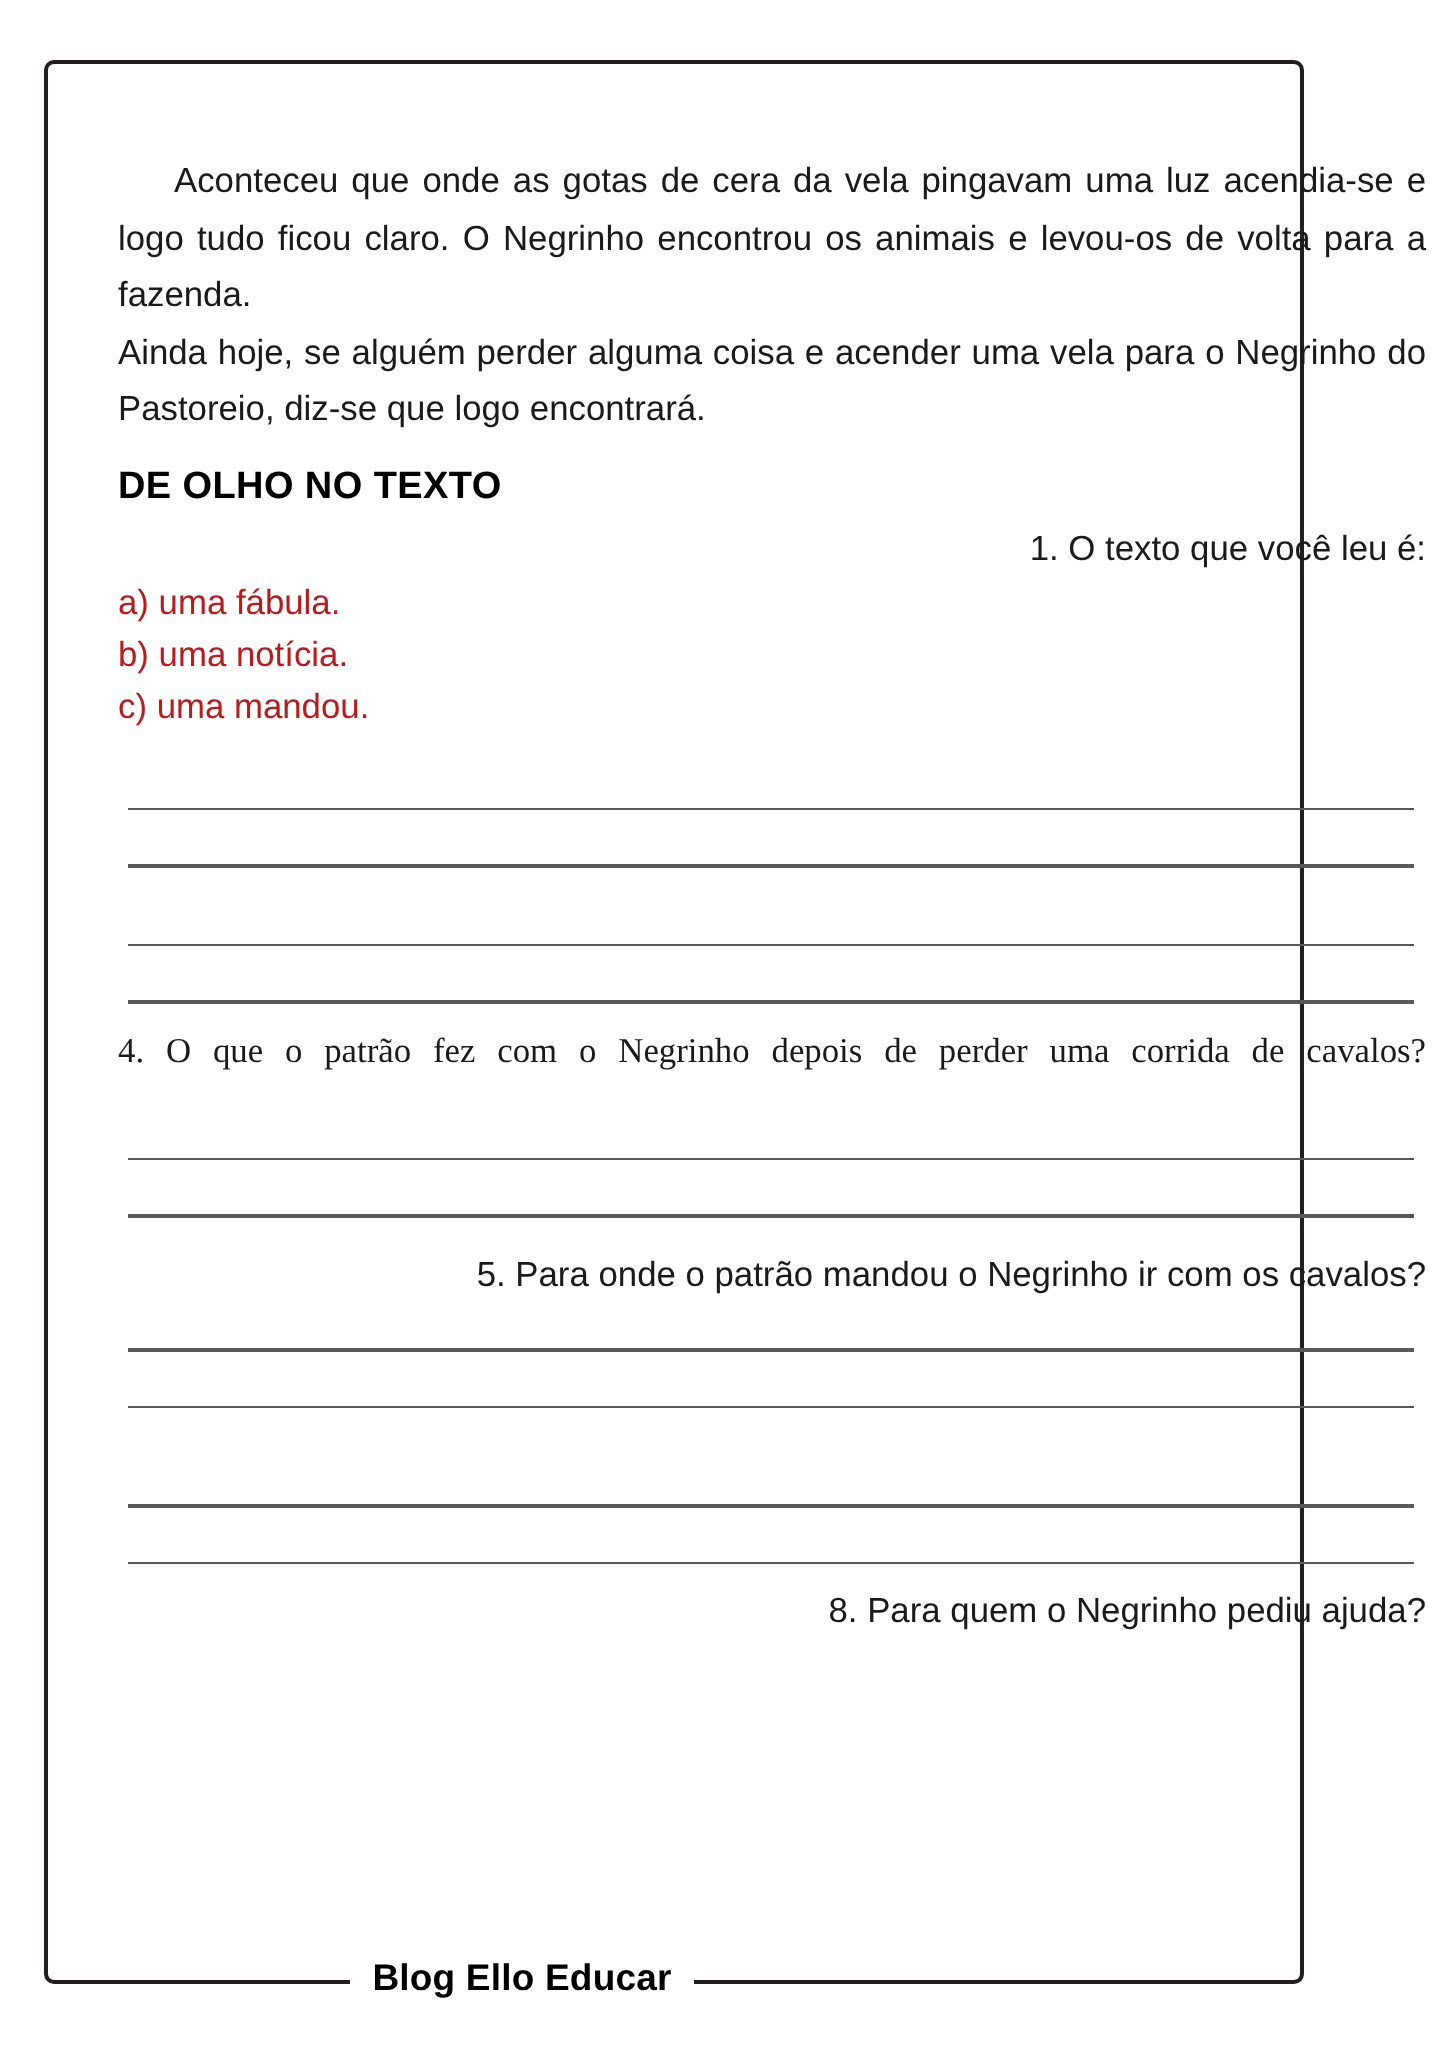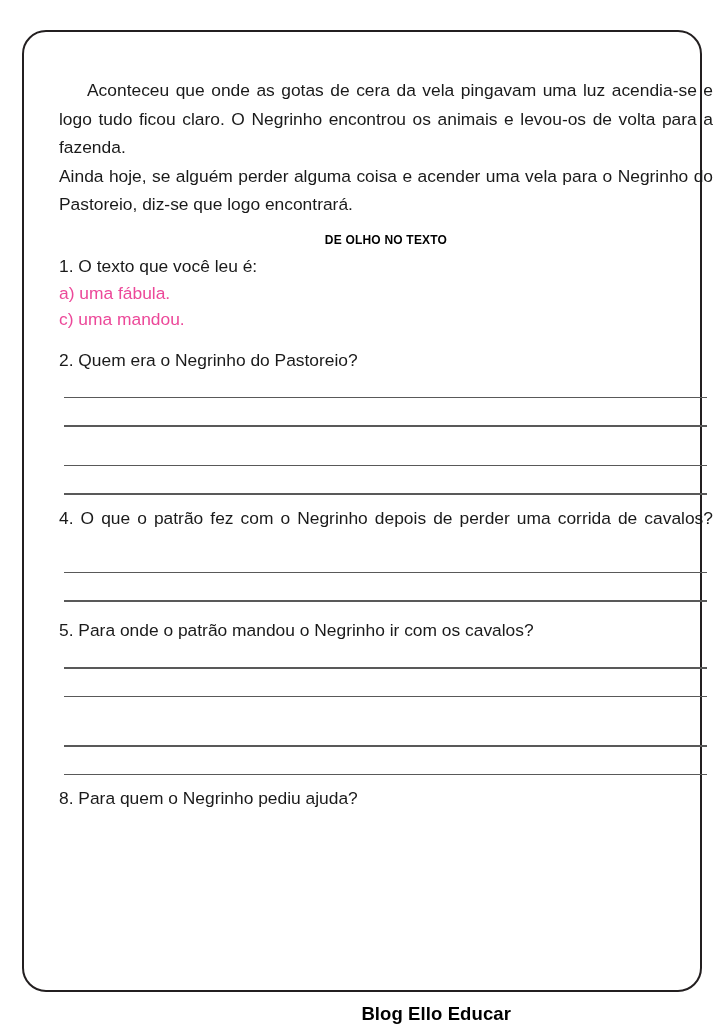--- a/index.html
+++ b/index.html
@@ -15,24 +15,24 @@
     color: #1a1a1a;
     position: relative;
     overflow: hidden;
   }
 
   
   #worksheet-frame {
     position: absolute;
     left: 22px;
     top: 30px;
-    width: 680px;
+    width: 630px;
     height: 962px;
     border: 2.5px solid #231f20;
-    border-radius: 24px;
+    border-radius: 5px;
     box-sizing: border-box;
     background: #ffffff;
   }
 
   
   #worksheet-content {
     position: absolute;
     left: 35px;
     top: 44px;
     width: 654px;
@@ -50,41 +50,42 @@
   }
   .passage-para-indent {
     text-indent: 28px;
   }
   .passage p {
     margin: 0;
   }
 
   
   .section-heading {
-    font-size: 12px;
+    font-size: 19px;
     font-weight: bold;
-    text-align: center;
     letter-spacing: 0.2px;
     margin: 14px 0 6px 0;
     color: #000000;
   }
 
   
   .question-block {
     margin: 0;
   }
   .question-text {
     font-size: 17.4px;
     line-height: 27px;
     color: #1a1a1a;
     margin: 0;
+    text-align: right;
   }
   .question-text.justified {
     text-align: justify;
     text-justify: inter-word;
+    font-family: Liberation Serif, serif;
   }
   .question-text.justified::after {
     content: "";
     display: inline-block;
     width: 100%;
   }
 
   
   .answer-lines {
     margin-left: 5px;
@@ -99,30 +100,30 @@
   .gap-before-lines { height: 23px; }
 
   
   .q-gap { height: 15px; }
   .q-gap-small { height: 10px; }
 
   
   .option-item {
     font-size: 17.4px;
     line-height: 26px;
-    color: #ec4899;
+    color: #b91c1c;
   }
 
   
   #footer-brand {
     position: absolute;
     left: 0;
-    top: 1003px;
+    top: 978px;
     width: 576px;
-    text-align: right;
+    text-align: center;
     pointer-events: none;
   }
   #footer-brand .brand-text {
     display: inline-block;
     background: #ffffff;
     font-size: 18.5px;
     font-weight: bold;
     color: #000000;
     padding: 0 11px;
     margin-right: 54px;
@@ -139,27 +140,27 @@
     <div class="passage">
       <p class="passage-para-indent">Aconteceu que onde as gotas de cera da vela pingavam uma luz acendia-se e logo tudo ficou claro. O Negrinho encontrou os animais e levou-os de volta para a fazenda.</p>
       <p>Ainda hoje, se alguém perder alguma coisa e acender uma vela para o Negrinho do Pastoreio, diz-se que logo encontrará.</p>
     </div>
 
     <div class="section-heading">DE OLHO NO TEXTO</div>
 
     <div class="question-block">
       <div class="question-text">1. O texto que você leu é:</div>
       <div class="option-item">a) uma fábula.</div>
+      <div class="option-item">b) uma notícia.</div>
       <div class="option-item">c) uma mandou.</div>
     </div>
 
     <div class="q-gap"></div>
 
     <div class="question-block">
-      <div class="question-text">2.  Quem era o Negrinho do Pastoreio?</div>
       <div class="gap-before-lines"></div>
       <div class="answer-lines">
         <div class="answer-line"></div>
         <div class="gap-after-line-1"></div>
         <div class="answer-line"></div>
       </div>
     </div>
 
     <div class="q-gap"></div>
 

